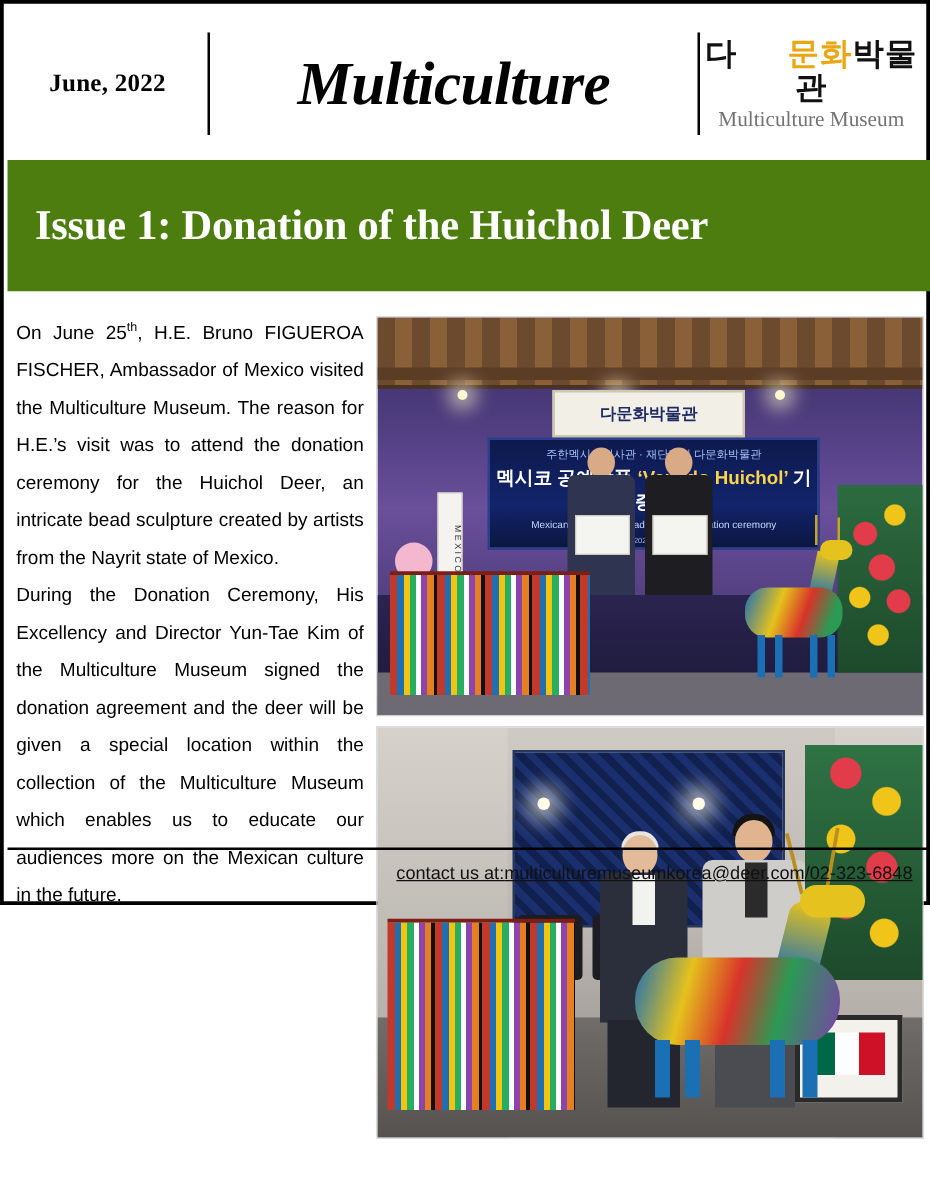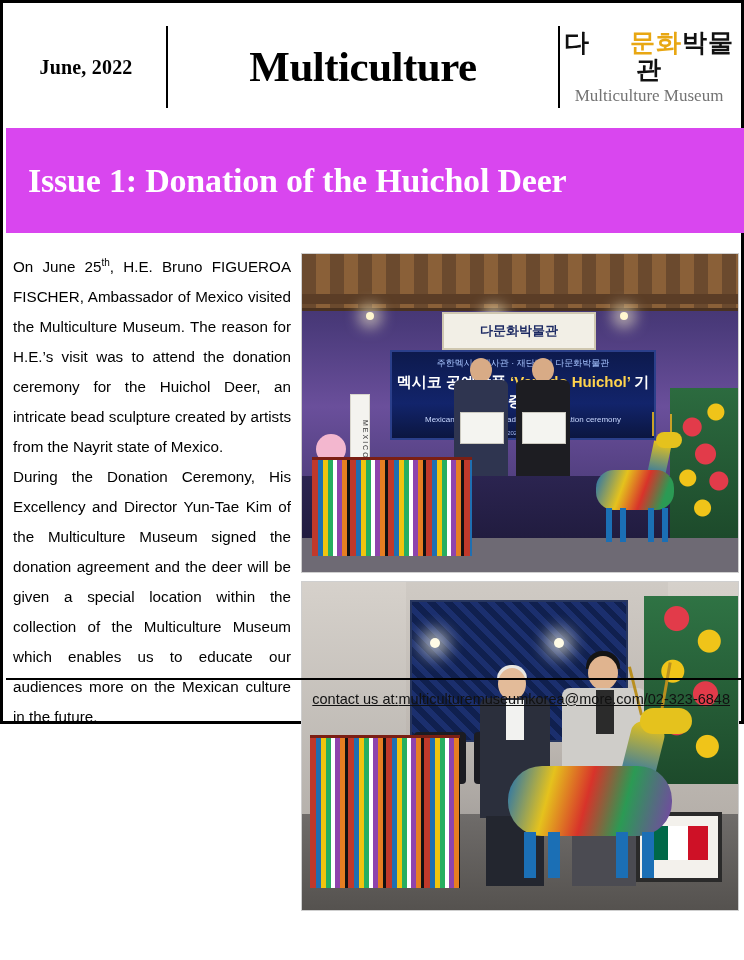--- a/index.html
+++ b/index.html
@@ -52,22 +52,23 @@
   }
   .title-block {
     flex: 1;
     text-align: center;
     font-family: "Liberation Serif", serif;
     font-weight: bold;
     line-height: 1.12;
     padding: 0 6px;
   }
   .title-line {
-    font-size: 43px;
+    font-size: 49px;
     letter-spacing: -0.5px;
+    font-style: italic;
   }
   .title-news {
     color: #e8a713;
   }
   .logo-block {
     width: 178px;
     text-align: center;
     padding-right: 6px;
   }
   .logo-ko {
@@ -86,21 +87,21 @@
     color: #737373;
   }
 
   
   .banner {
     position: absolute;
     left: 3px;
     top: 125px;
     width: 738px;
     height: 105px;
-    background: #d946ef;
+    background: #4d7c0f;
     display: flex;
     align-items: center;
     box-sizing: border-box;
   }
   .banner-text {
     padding-left: 22px;
     font-family: "Liberation Serif", serif;
     font-weight: bold;
     font-size: 34px;
     color: #ffffff;
@@ -452,18 +453,18 @@
           <div class="dleg" style="left:118px;"></div>
           <div class="dleg" style="left:144px;"></div>
         </div>
       </div>
 
     </div>
   </div>
 
   <div class="footer">
     <span>contact us at: </span>
-      <span>multiculturemuseumkorea@more.com</span>
+      <span>multiculturemuseumkorea@deer.com</span>
       <span>  /  </span>
       <span>02-323-6848</span>
   </div>
 
 </div>
 
 </body></html>

